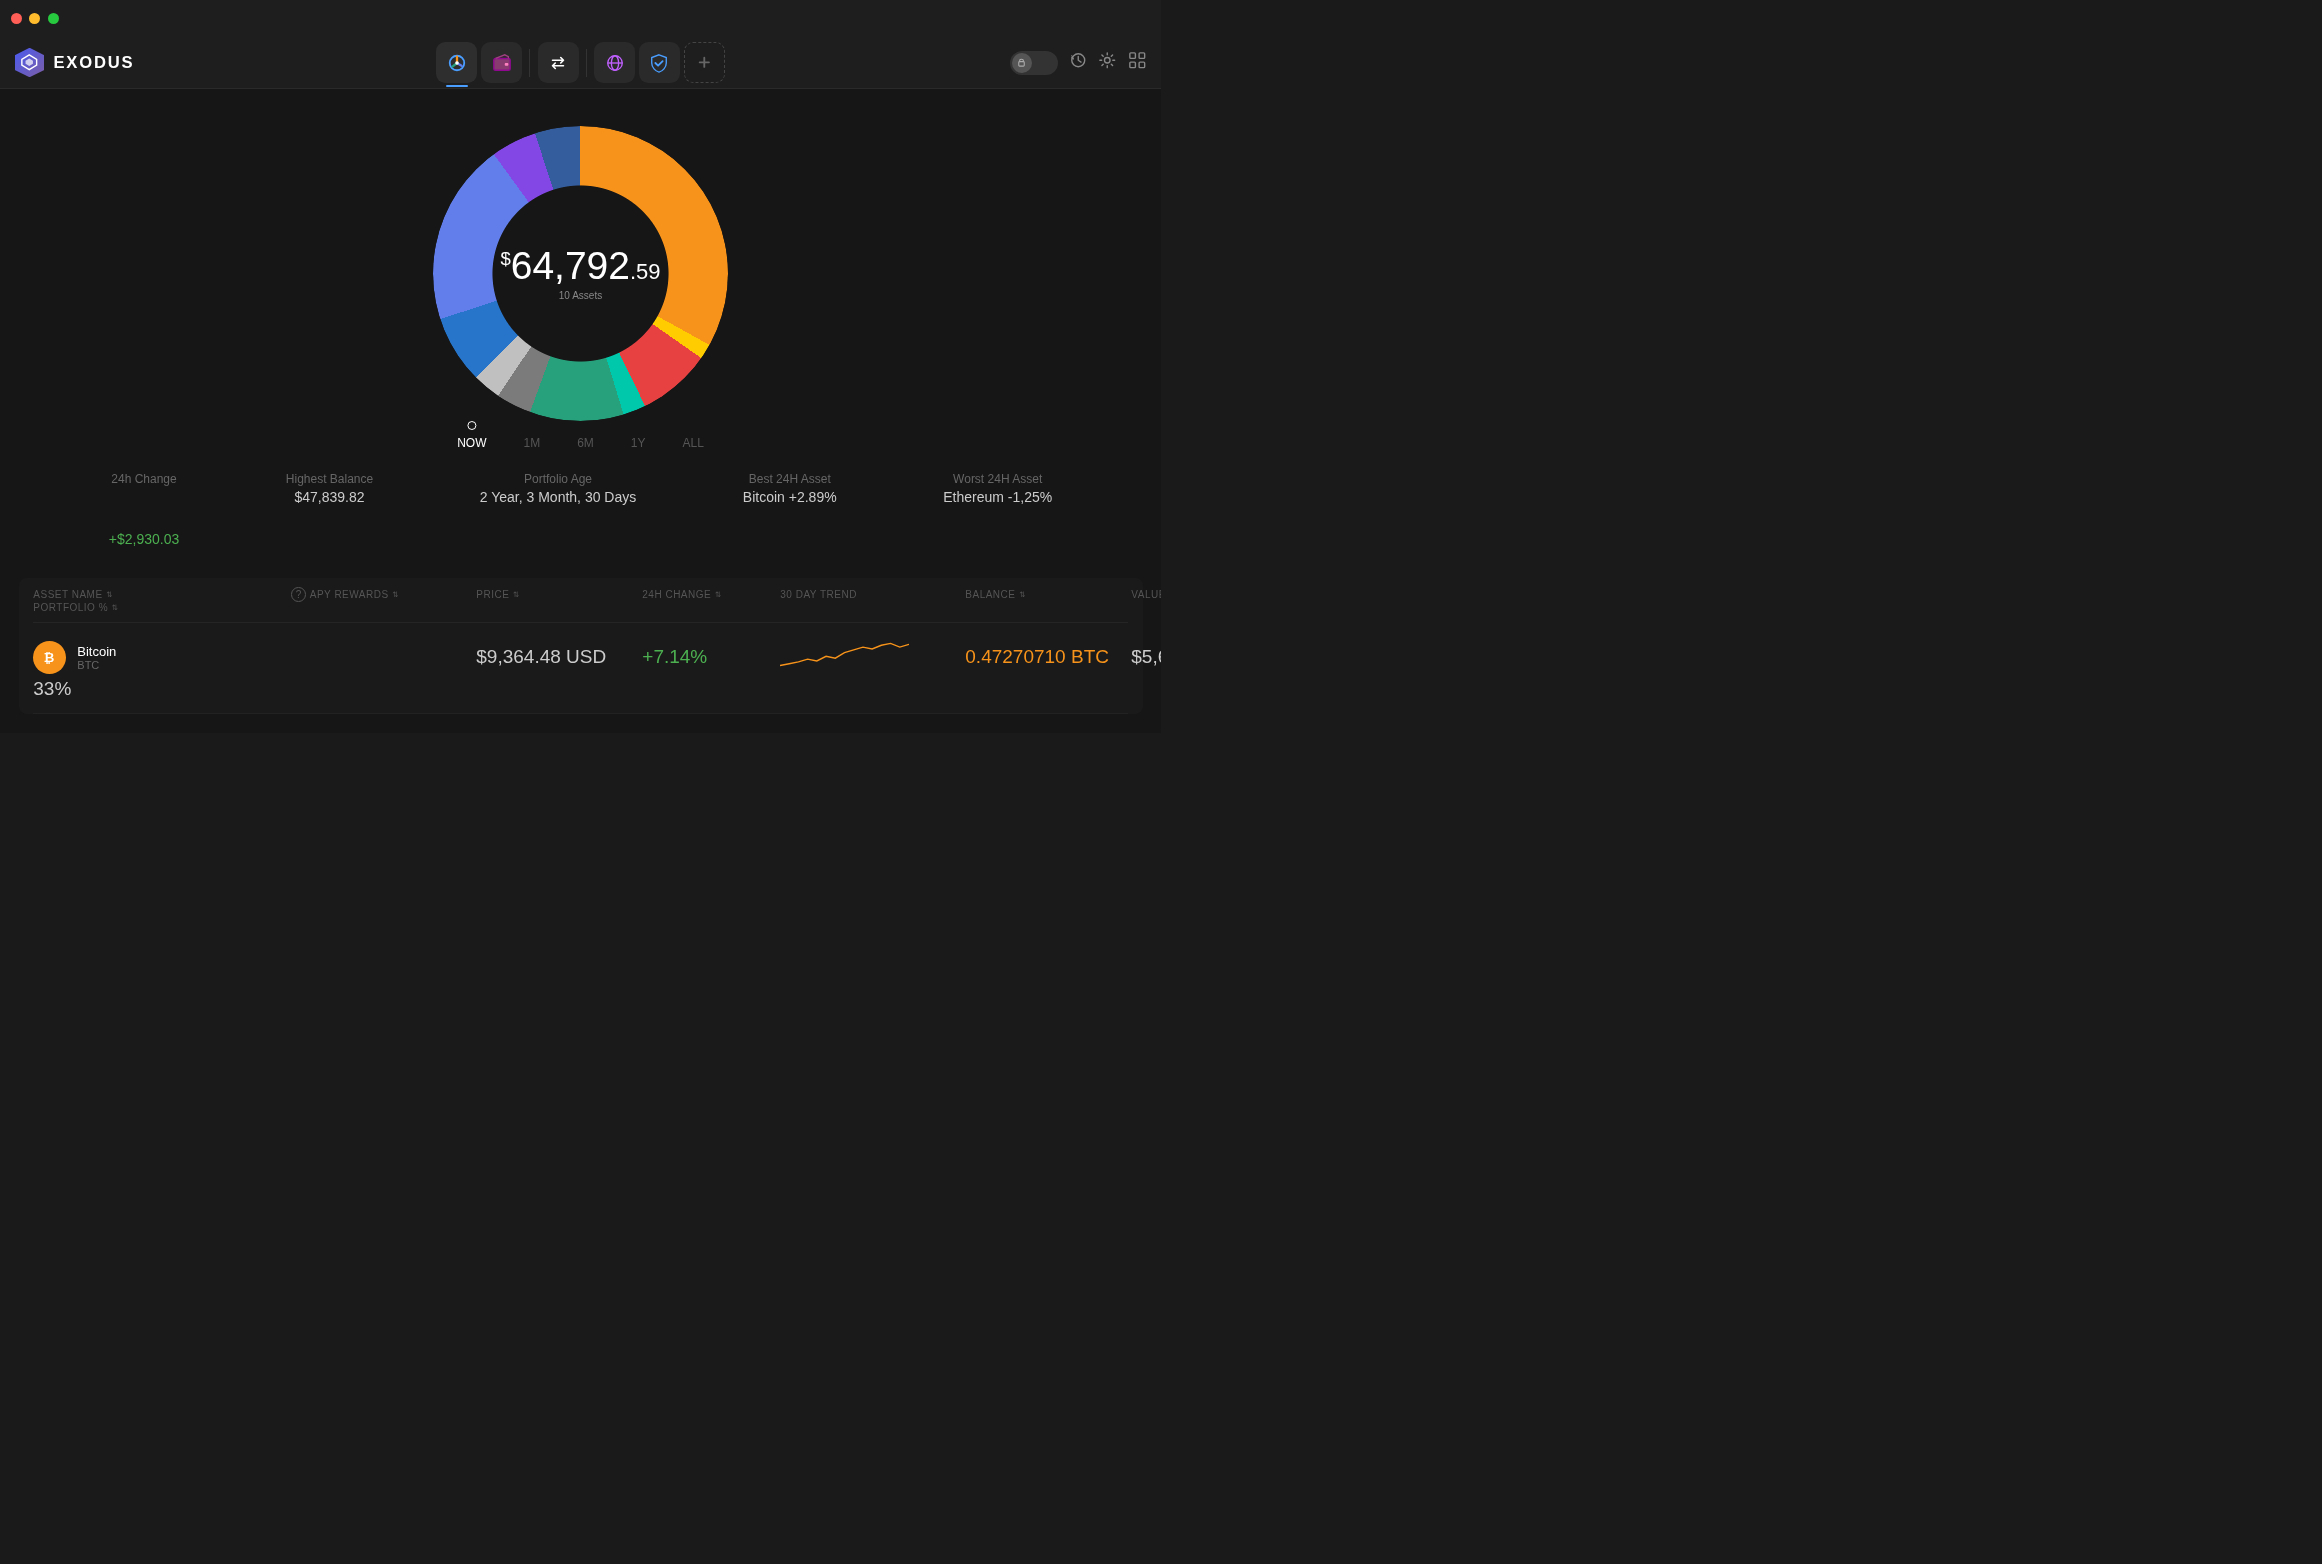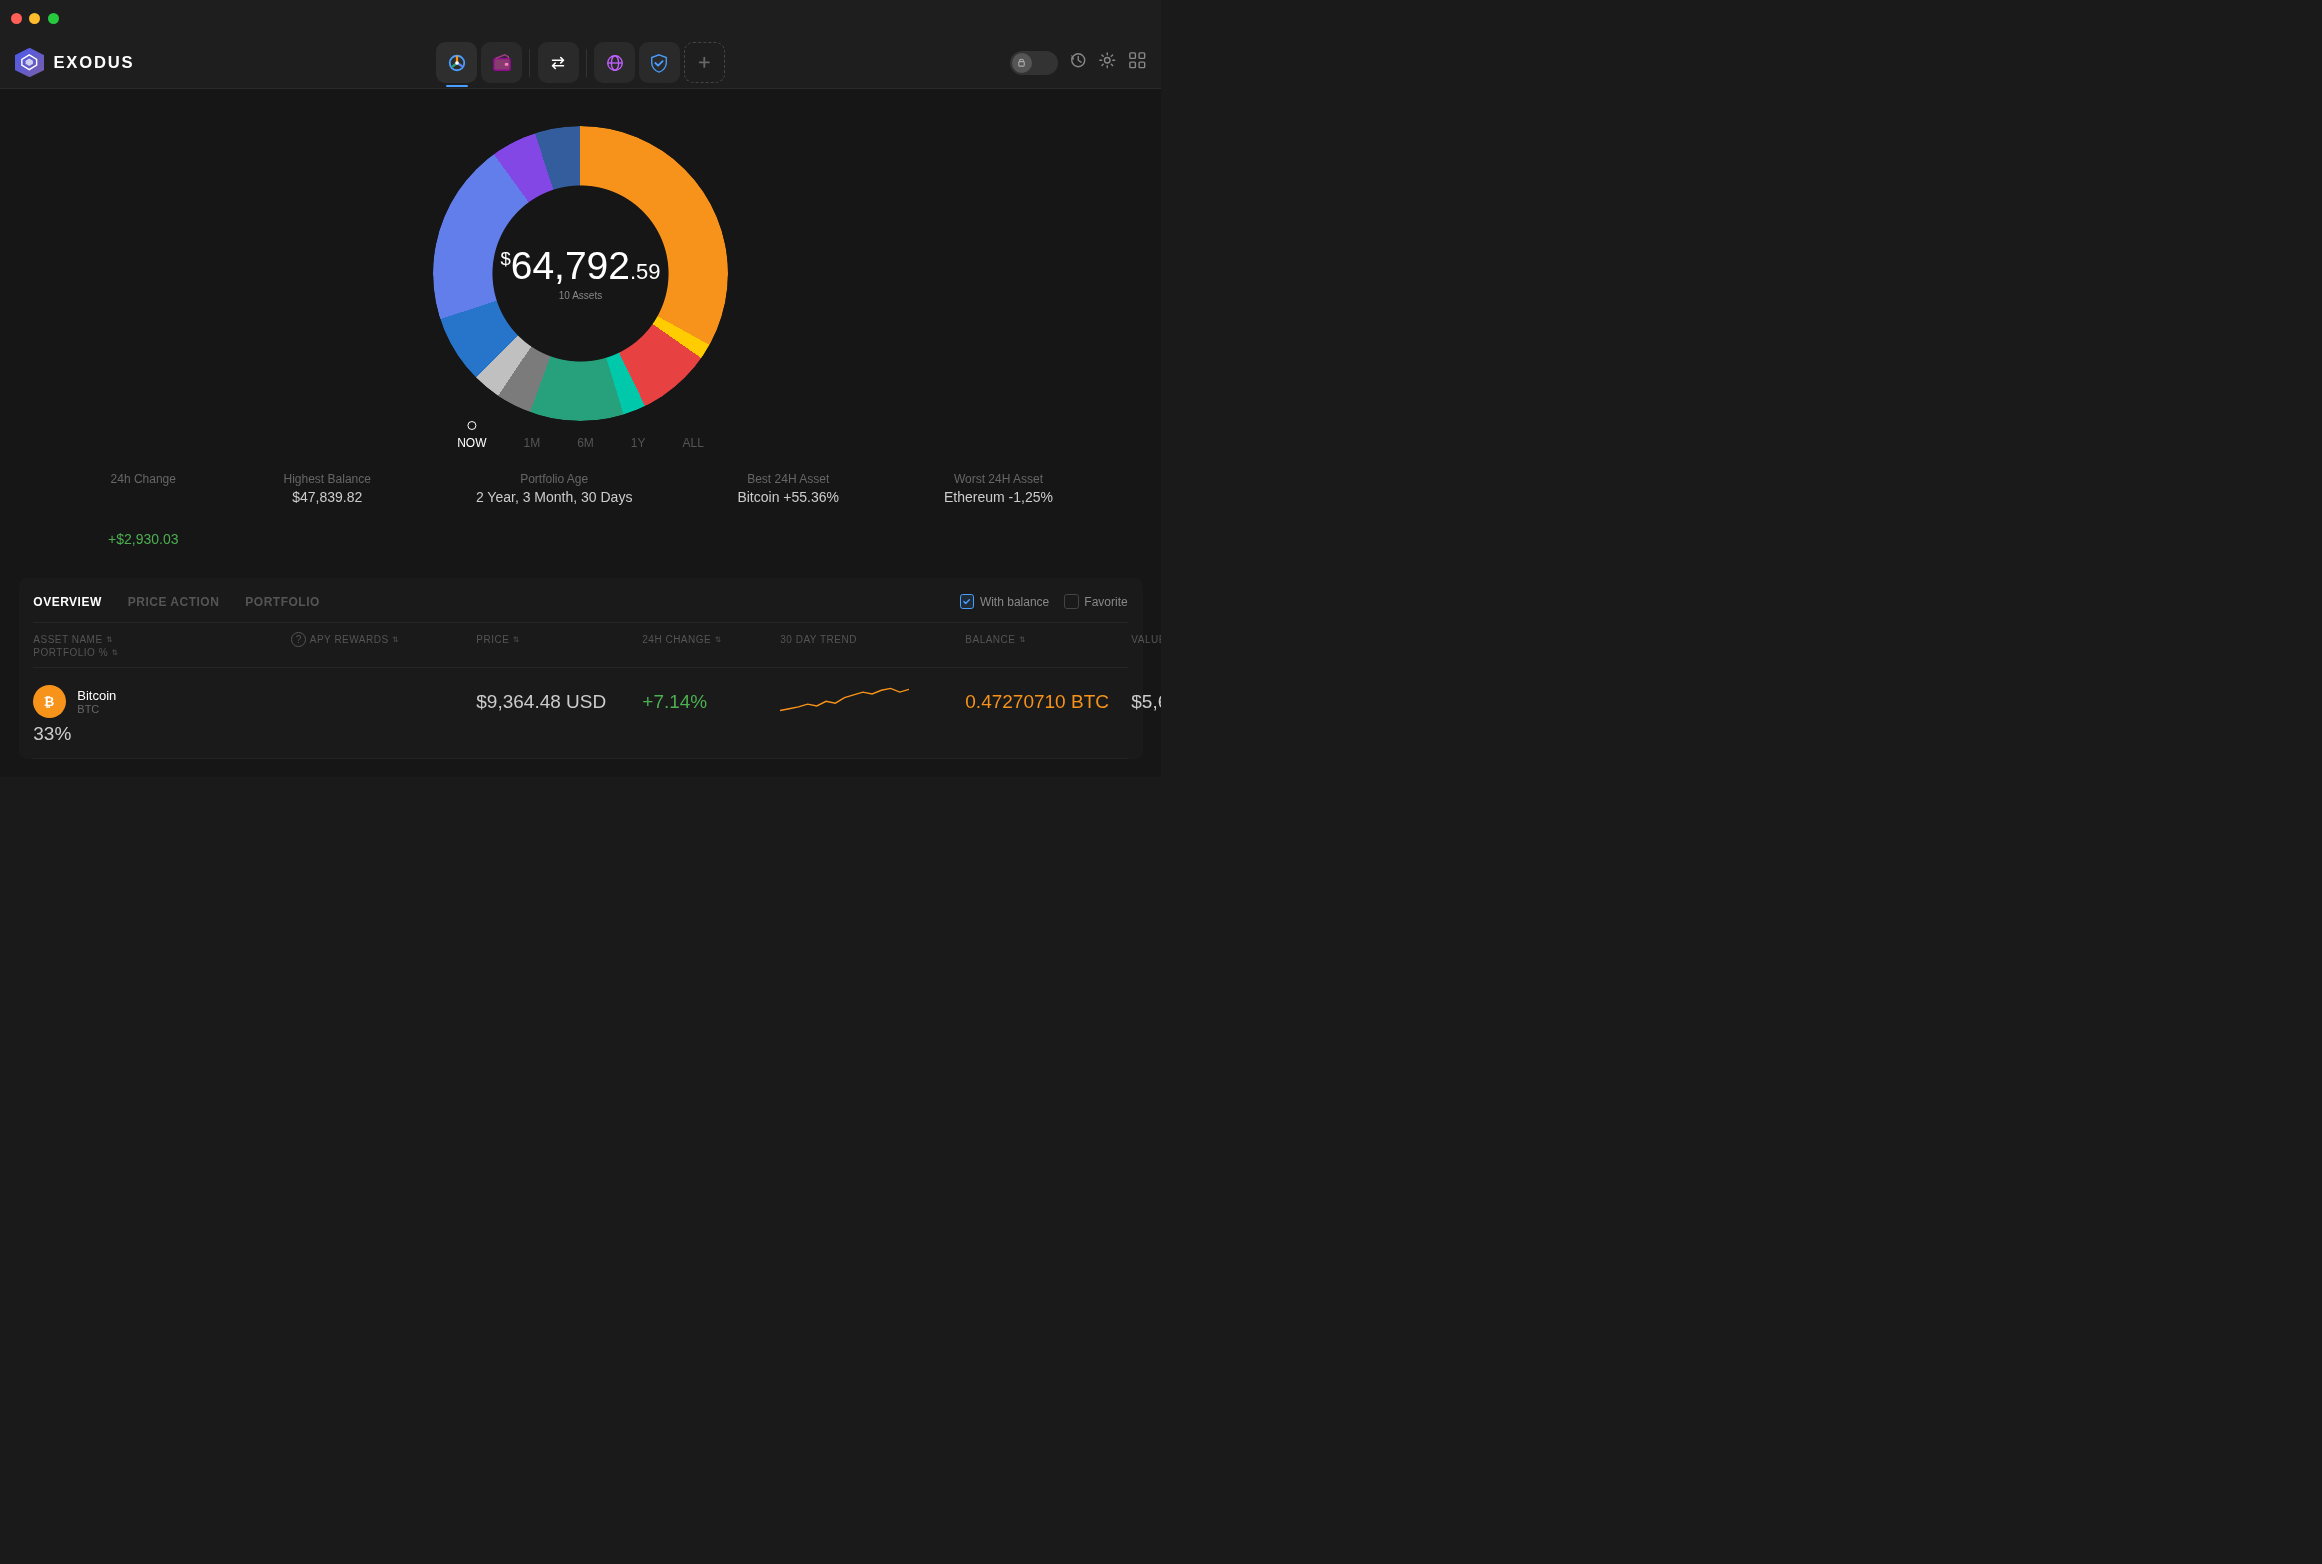--- a/index.html
+++ b/index.html
@@ -565,51 +565,31 @@
       <div class="stat-item">
         <div class="stat-label">Highest Balance</div>
         <div class="stat-value">$47,839.82</div>
       </div>
       <div class="stat-item">
         <div class="stat-label">Portfolio Age</div>
         <div class="stat-value">2 Year, 3 Month, 30 Days</div>
       </div>
       <div class="stat-item">
         <div class="stat-label">Best 24H Asset</div>
-        <div class="stat-value">Bitcoin +55.36%</div>
+        <div class="stat-value">Bitcoin +2.89%</div>
       </div>
       <div class="stat-item">
         <div class="stat-label">Worst 24H Asset</div>
         <div class="stat-value">Ethereum -1,25%</div>
       </div>
     </div>
   </div>
 
   <div class="table-section">
 
-    <div class="tabs-row">
-      <div class="tab active">OVERVIEW</div>
-      <div class="tab">PRICE ACTION</div>
-      <div class="tab">PORTFOLIO</div>
-
-      <div class="tabs-right">
-        <div class="filter-option">
-          <div class="checkbox">
-            <svg width="9.2" height="9.2" viewBox="0 0 10 10">
-              <path d="M2 5 L4 7 L8 3" stroke="#4a9eff" stroke-width="1.5" stroke-linecap="round" stroke-linejoin="round" fill="none"></path>
-            </svg>
-          </div>
-          <span>With balance</span>
-        </div>
-        <div class="filter-option">
-          <div class="checkbox-empty"></div>
-          <span>Favorite</span>
-        </div>
-      </div>
-    </div>
 
     <div class="table-header">
       <div class="th">
         <span>ASSET NAME</span>
         <span class="sort-icon">⇅</span>
       </div>
       <div class="th">
         <div class="help-icon">?</div>
         <span>APY REWARDS</span>
         <span class="sort-icon">⇅</span>

